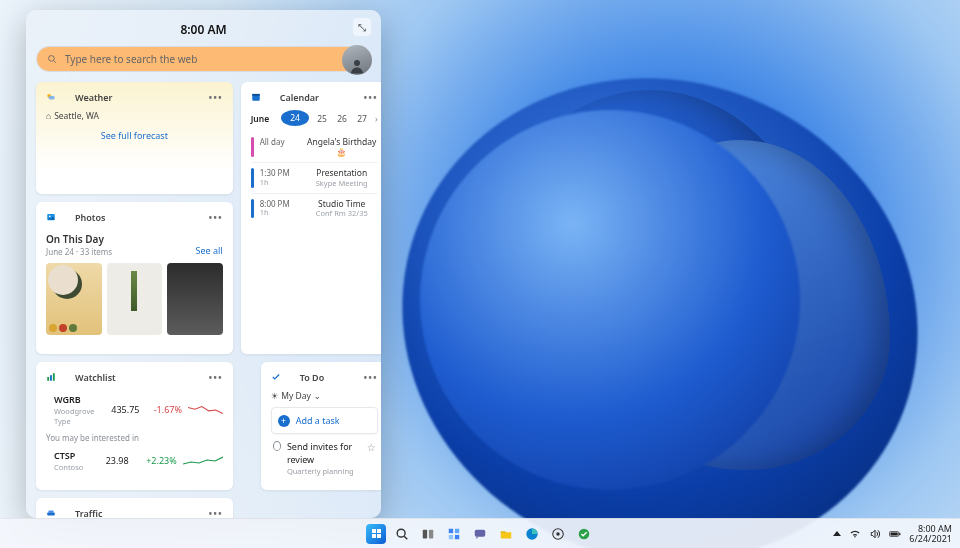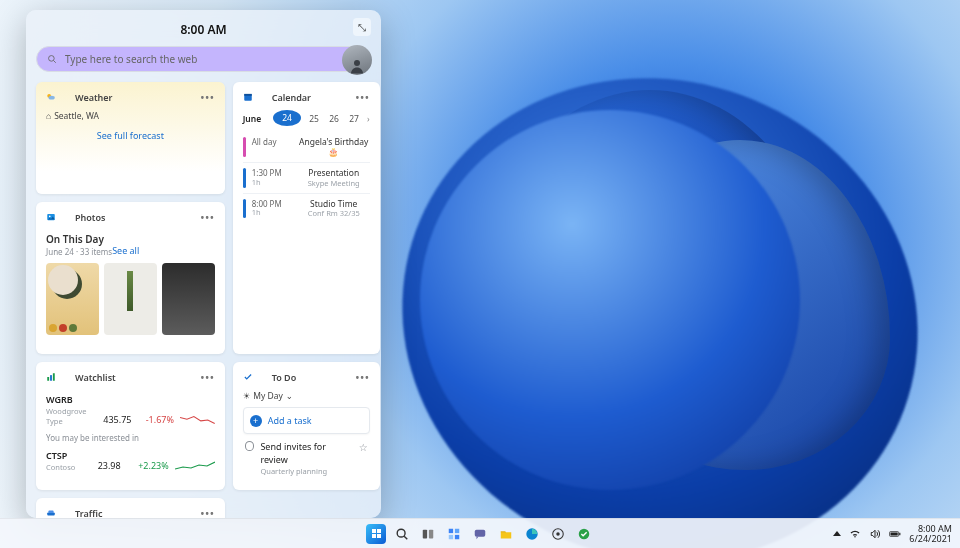--- a/index.html
+++ b/index.html
@@ -30,21 +30,21 @@
     backdrop-filter: blur(30px);
     border-radius:10px;
     box-shadow: 0 10px 34px rgba(0,0,0,.25);
     padding:10px 10px 0 10px;
     color:#222;
     overflow:hidden;
   }
   .phead { display:flex; align-items:center; justify-content:center; position:relative; height:18px; margin-bottom:8px;}
   .phead .time { font-size:12px; font-weight:600; color:#111;}
   .phead .expand { position:absolute; right:0; top:-2px; width:18px;height:18px; border-radius:4px; background:rgba(255,255,255,.5); display:flex;align-items:center;justify-content:center; font-size:10px; color:#222;}
-  .search { display:flex; align-items:center; gap:8px; background:#c4b5fd; border:1px solid #d8dde4; border-radius:16px; height:26px; padding:0 10px; font-size:10px; color:#666; position:relative;}
+  .search { display:flex; align-items:center; gap:8px; background:#fdba74; border:1px solid #d8dde4; border-radius:16px; height:26px; padding:0 10px; font-size:10px; color:#666; position:relative;}
   .search .avatar { position:absolute; right:-2px; top:-2px; width:30px; height:30px; border-radius:50%; overflow:hidden; background:linear-gradient(160deg,#b0b7bf,#6d747c); display:flex;align-items:flex-end;justify-content:center;}
   .search .avatar svg { width:18px;height:18px; fill:#3a3f46;}
   .grid { display:grid; grid-template-columns: 1fr 1fr; gap:8px; margin-top:10px;}
   .card { background:#fff; border-radius:6px; box-shadow:0 1px 3px rgba(0,0,0,.08); padding:8px 10px; font-size:9px; position:relative; color:#333;}
   .card .chead { display:flex; align-items:center; gap:19px; font-size:9px; color:#444; font-weight:600; margin-bottom:6px;}
   .card .chead .more { margin-left:auto; letter-spacing:1px; color:#777; font-size:10px;}
   .icon { width:10px; height:10px; display:inline-flex; align-items:center; justify-content:center;}
   .link { color:#1a6fce; font-size:9px;}
 
   
@@ -68,43 +68,43 @@
   .cal-row .bar { width:3px; border-radius:2px;}
   .cal-row .t1 { color:#666; font-size:8px; line-height:1.2;}
   .cal-row .t1 .sub{ display:block; color:#9da3aa; font-size:7.5px;}
   .cal-row .t2 { color:#333; font-size:8.5px; line-height:1.2;text-align:center;}
   .cal-row .t2 .sub{ display:block; color:#9da3aa; font-size:7.5px;}
 
   
   .photos { min-height:152px;}
   .photos .title { font-size:10px; font-weight:600; margin-top:2px;}
   .photos .sub { font-size:8px; color:#8a8f96;}
-  .photos .row2 { display:flex; justify-content:flex-start; align-items:flex-end; margin-bottom:4px;}
+  .photos .row2 { display:flex; justify-content:space-between; align-items:flex-end; margin-bottom:4px;}
   .thumbs { display:flex; gap:5px; margin-top:6px;}
   .thumb { flex:1; height:72px; border-radius:4px; background:#ccc; overflow:hidden; position:relative;}
   .thumb.a { background:linear-gradient(180deg,#efd9a8 0%, #e2c27a 100%);}
   .thumb.a::before{content:"";position:absolute;left:6px;top:6px;width:30px;height:30px;border-radius:50%;background:#3f4a32;}
   .thumb.a::after{content:"";position:absolute;left:2px;top:2px;width:30px;height:30px;border-radius:50%;background:#eadfce;}
   .thumb.b { background:#edece7;}
   .thumb.b::before{content:"";position:absolute;left:50%;top:8px;width:6px;height:40px;background:linear-gradient(#6a8a46,#3f5a2a);transform:translateX(-50%);}
   .thumb.c { background:linear-gradient(180deg,#2c2c2c,#5c5c5c);}
 
   
   .watch { min-height:110px;}
-  .wrow { display:flex; align-items:flex-end; gap:6px; padding:3px 0;}
+  .wrow { display:flex; align-items:center; gap:6px; padding:3px 0;margin-left:8px;}
   .wrow .sym { font-size:9px; font-weight:600; color:#222;}
   .wrow .co  { font-size:7.5px; color:#9aa0a7;}
   .wrow .pr  { margin-left:auto; font-size:9px; color:#222;}
   .wrow .chg { font-size:9px; width:42px; text-align:right;}
   .chg.n{ color:#d64545;} .chg.p{ color:#1a9a4b;}
   .watch .hint { font-size:8px; color:#8a8f96; margin:3px 0;}
   .watch .spark { width:40px; height:12px;}
 
   
-  .todo { min-height:112px;}
+  .todo { min-height:112px;margin-left:20px;}
   .todo .myday { font-size:8.5px; color:#444; display:flex; align-items:center; gap:3px; margin-bottom:6px;}
   .todo .addrow { display:flex; align-items:center; gap:6px; background:#fff; border:1px solid #e5e9ee; border-radius:4px; padding:6px; box-shadow:0 1px 2px rgba(0,0,0,.04);}
   .todo .addrow .plus { width:12px;height:12px; border-radius:50%; background:#1a6fce; color:#fff; font-size:9px; line-height:12px; text-align:center;}
   .todo .task { display:flex; align-items:flex-start; gap:6px; padding:6px 2px;}
   .todo .task .circ{ width:10px;height:10px;border:1.2px solid #8a8f96;border-radius:50%; margin-top:1px;}
   .todo .task .tt { font-size:9px; color:#222;}
   .todo .task .tt .sub{display:block;font-size:7.5px;color:#9aa0a7;}
   .todo .task .star{ margin-left:auto; font-size:10px; color:#8a8f96;}
 
   

